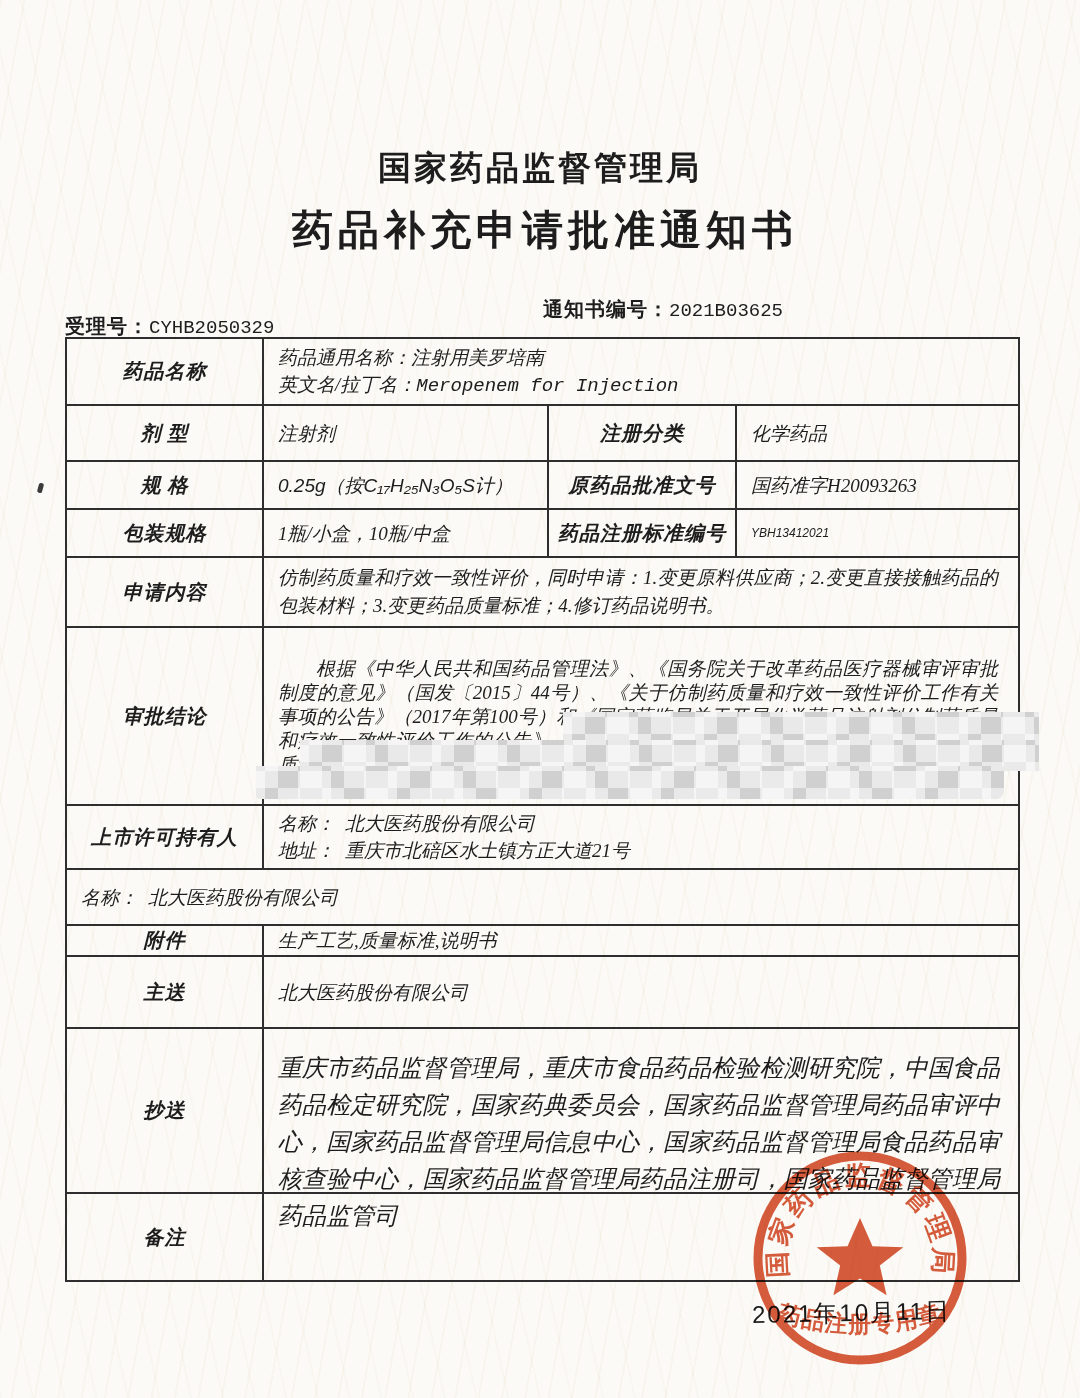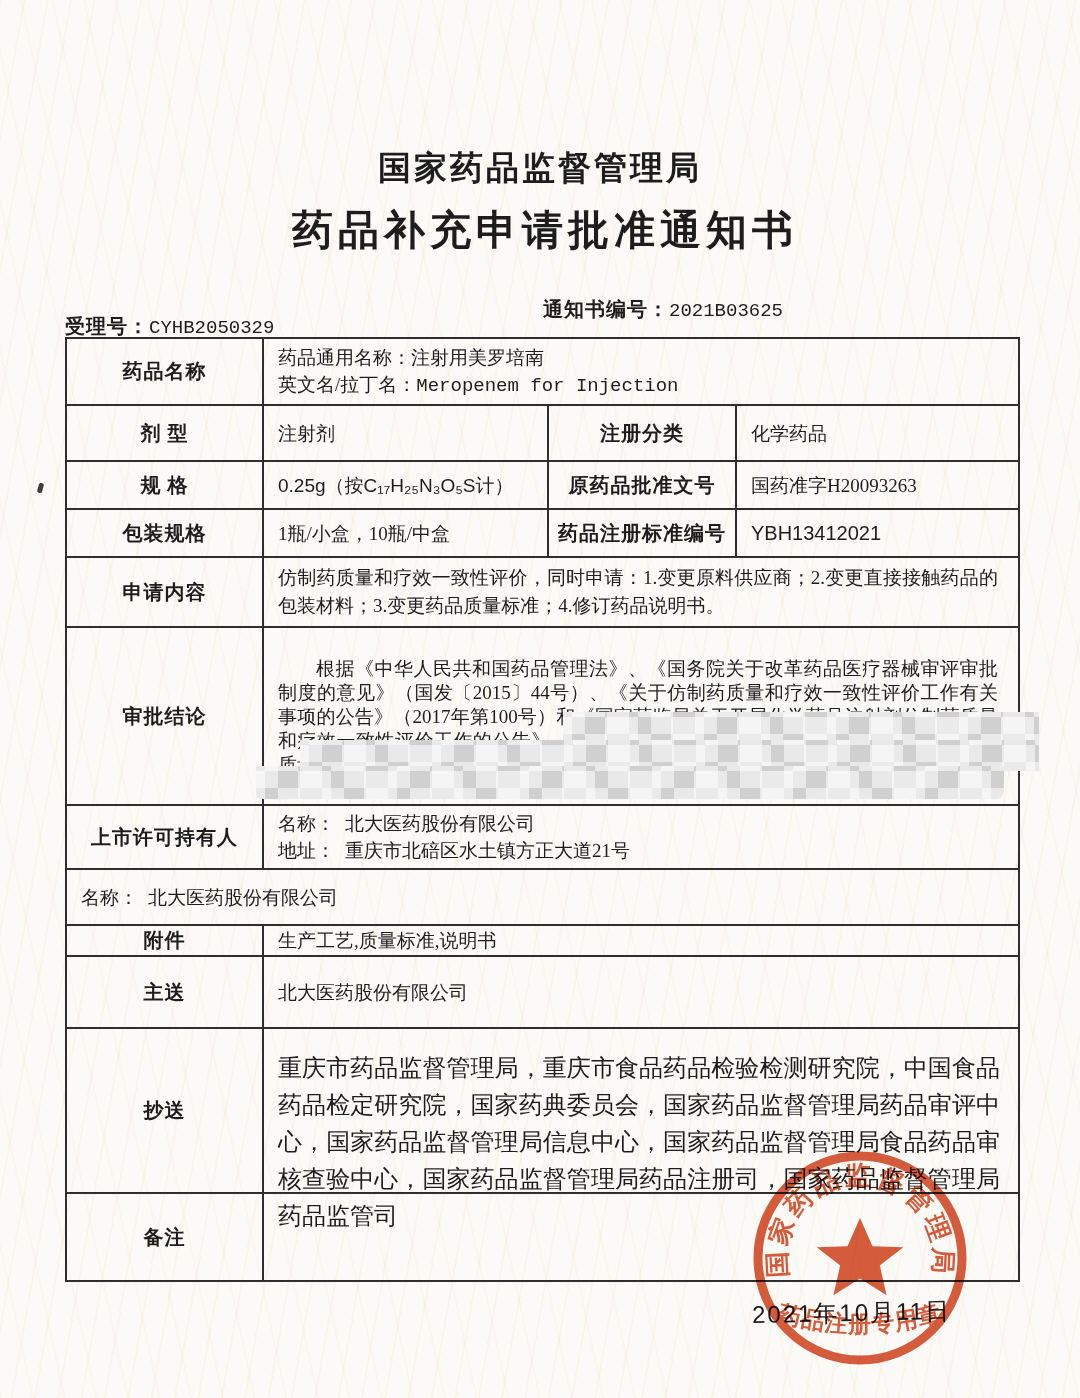--- a/index.html
+++ b/index.html
@@ -26,20 +26,21 @@
   .ref { position:absolute; top:296px; font-size:20px; z-index:2; white-space:nowrap; }
   .ref-acc { left:65px;margin-top:17px; }
   .ref-not { left:543px; }
   .ref-label { font-weight:700; letter-spacing:1px; }
   .mono { font-family:"Liberation Mono","DejaVu Sans Mono",monospace; font-size:19px; }
   .sans { font-family:"Liberation Sans","DejaVu Sans",sans-serif; }
 
   .doc-table {
     position:absolute; left:65px; top:337px; width:955px; z-index:2;
     border:2px solid #2e2e2e;
+    font-style:italic;
   }
   .trow { display:flex; border-bottom:2px solid #2e2e2e; }
   .trow:last-child { border-bottom:none; }
   .cl {
     flex:0 0 197px; display:flex; align-items:center; justify-content:center;
     font-weight:700; font-size:20px; letter-spacing:1px;
     border-right:2px solid #2e2e2e; text-align:center;
   }
   .cv {
     flex:1 1 auto; min-width:0; display:flex; flex-direction:column; justify-content:center;
@@ -54,21 +55,21 @@
   .r-main { height:72px; } .r-cc   { height:165px;} .r-rem  { height:86px; }
   .ln { white-space:nowrap; overflow:hidden; }
   .sub-lbl { margin-right:10px; }
   .r-app .cv { line-height:28px; text-align:justify; }
   .r-concl .cv { justify-content:flex-end; padding-top:7px; line-height:24px; text-align:justify; }
   .indent { text-indent:2em; }
   .fragment { color:#4a4a4a; filter:blur(0.8px); letter-spacing:3px; }
   .r-cc .cv { justify-content:flex-start; padding-top:21px; line-height:37px; font-size:24px; text-align:justify; padding-right:18px; }
   .r-main .cv, .r-att .cv { justify-content:center; }
   .spec-val { font-size:19px; font-weight:500; }
-  .std-val { font-size:20px; }
+  .std-val { font-size:12px; }
 
   .mosaic {
     position:absolute; z-index:5;
     background-image:
       repeating-conic-gradient(rgba(255,255,255,0.55) 0% 25%, rgba(255,255,255,0) 25% 50%),
       repeating-conic-gradient(#d0d0d0 0% 25%, #e9e9e9 25% 50%);
     background-size:66px 66px, 44px 44px;
     background-position:9px 5px, 0 0;
   }
   .m1 { left:563px; top:712px; width:476px; height:33px; }

